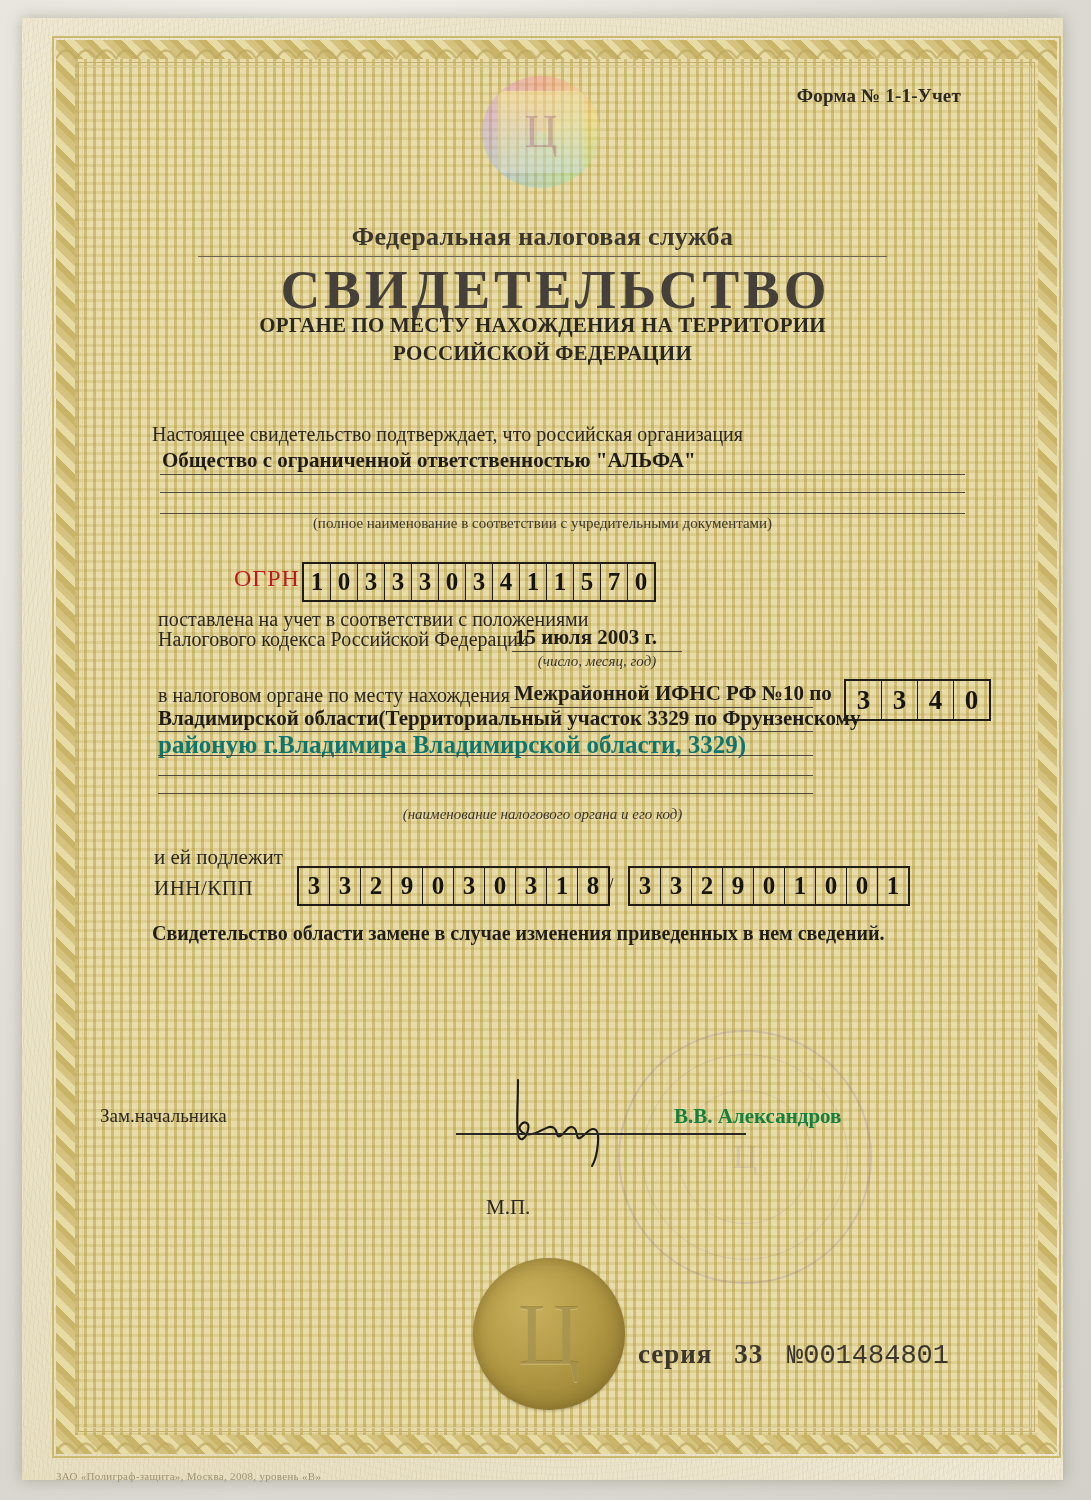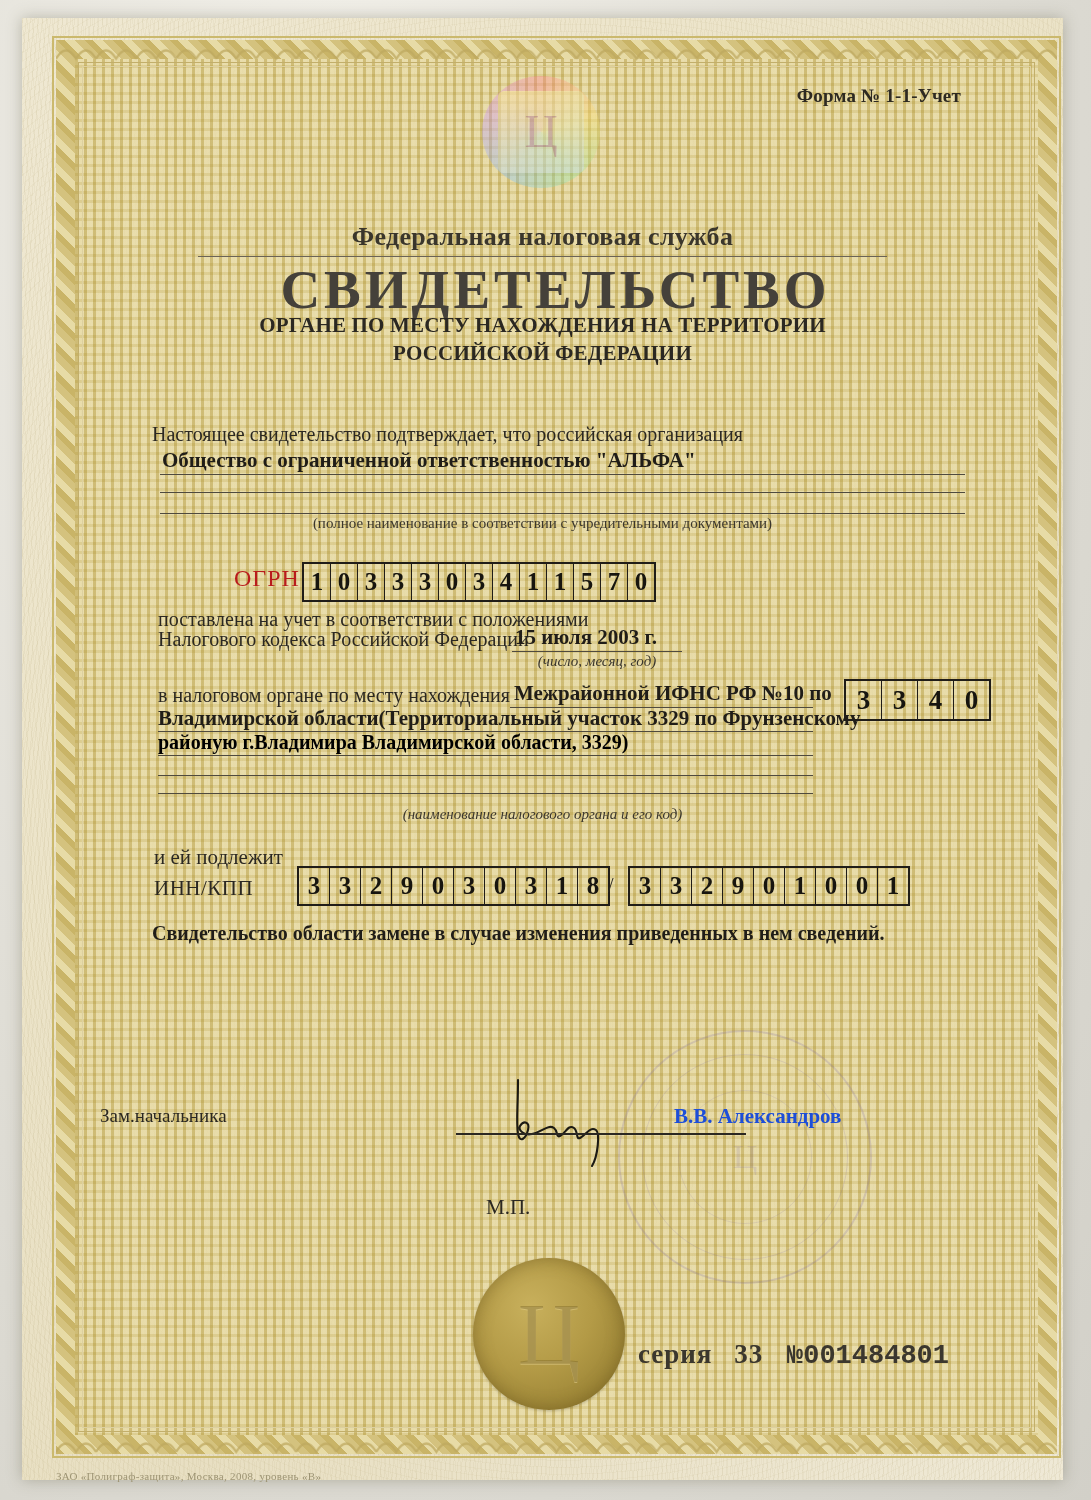--- a/index.html
+++ b/index.html
@@ -184,21 +184,21 @@
   .authority1{
     position:absolute;left:502px;top:681px;
     font-size:21px;font-weight:bold;color:#201d18;
   }
   .authority2{
     position:absolute;left:146px;top:706px;
     font-size:21px;font-weight:bold;color:#201d18;
   }
   .authority3{
     position:absolute;left:146px;top:731px;
-    font-size:20px;font-weight:bold;color:#000000;
+    font-size:25px;font-weight:bold;color:#0f766e;
   }
   .ra{left:498px;right:260px;top:707px;}
   .rb{left:146px;right:260px;top:731px;}
   .rc{left:146px;right:260px;top:755px;}
   .rd{left:146px;right:260px;top:775px;}
   .re{left:146px;right:260px;top:793px;}
 
   #code-boxes{left:832px;top:679px;height:38px;}
   #code-boxes .cell{width:35px;height:38px;font-size:27px;}
 
@@ -254,21 +254,21 @@
     font-size:19px;color:#2b2822;
   }
   .sign-rule{
     position:absolute;left:444px;width:290px;top:1133px;height:1.5px;background:#2b2822;
   }
   .signature{
     position:absolute;left:450px;top:1078px;width:230px;height:90px;
   }
   .sign-name{
     position:absolute;left:662px;top:1104px;
-    font-size:21px;font-weight:bold;color:#1d4ed8;
+    font-size:21px;font-weight:bold;color:#15803d;
   }
   .mp{
     position:absolute;left:474px;top:1195px;
     font-size:21px;color:#2b2822;
   }
 
   
   .seal{
     position:absolute;left:461px;top:1258px;width:152px;height:152px;
     border-radius:50%;
@@ -279,21 +279,21 @@
     position:absolute;left:50%;top:50%;transform:translate(-50%,-50%);
     font-size:86px;line-height:1;
     color:rgba(125,105,40,.45);
     text-shadow:0 1px 0 rgba(225,205,140,.55);
   }
 
   .series{
     position:absolute;left:626px;top:1339px;
     font-size:27px;font-weight:bold;color:#3b372e;letter-spacing:1px;
   }
-  .series .num{font-family:"Liberation Mono", monospace;font-weight:bold;letter-spacing:0px;}
+  .series .num{font-family:"Liberation Mono", monospace;font-weight:normal;letter-spacing:0px;}
 
   .imprint{
     position:absolute;left:44px;top:1470px;
     font-size:11px;color:#9d9474;letter-spacing:.3px;
   }
 </style>
 </head>
 <body>
 
 <div id="page">

